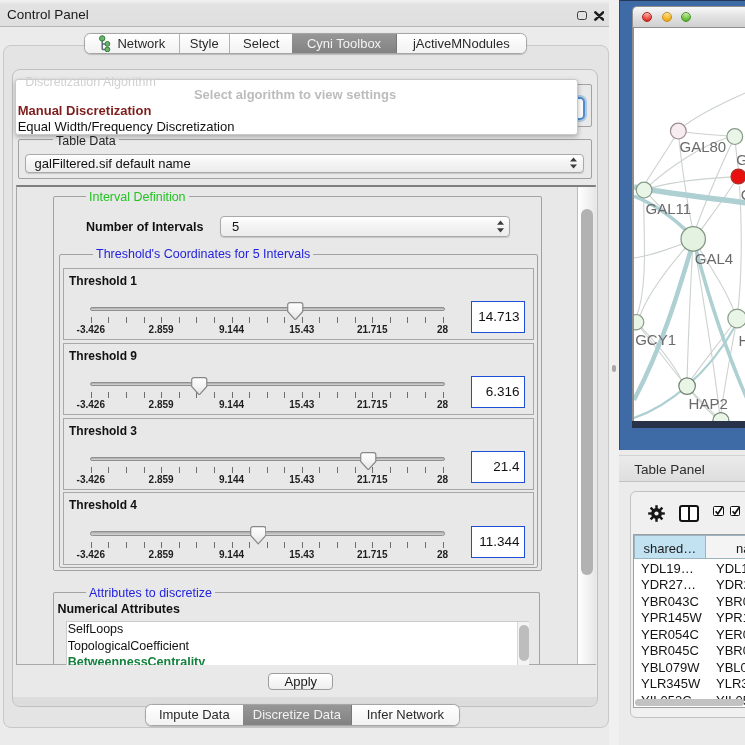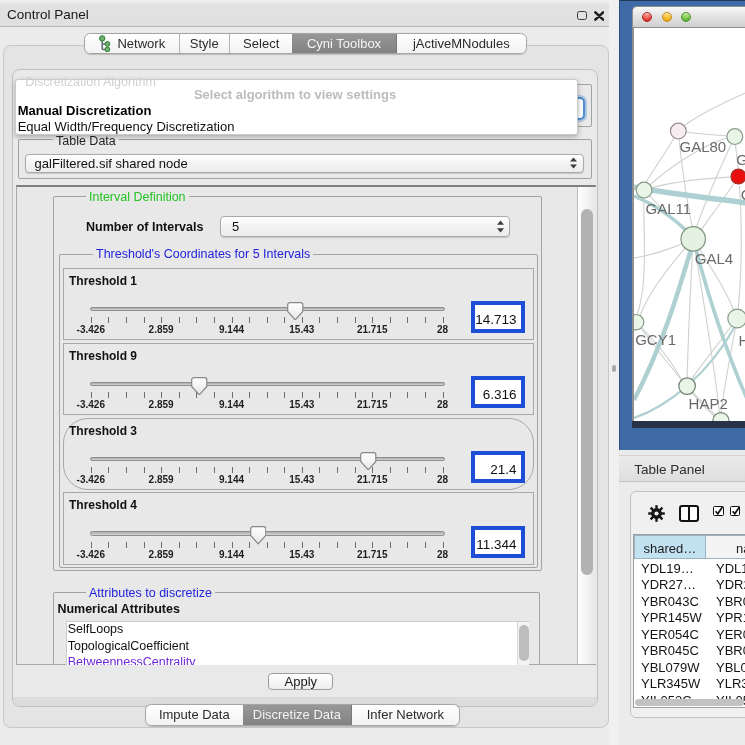--- a/index.html
+++ b/index.html
@@ -10,21 +10,21 @@
 .gtitle { position:absolute; background:#e9e9e9; padding:0 3px; white-space:nowrap;margin-left:28px; }
 .aquacombo { position:absolute; background:linear-gradient(180deg,#ffffff 0%,#f4f4f4 45%,#ececec 100%);
   border:1px solid #a9a9a9; border-radius:4px; box-shadow:0 1px 1px rgba(0,0,0,0.15); }
 .arrows { position:absolute; width:9px; }
 .tabseg { height:100%; display:flex; align-items:center; justify-content:center;
   font-size:13px; color:#2a2a2a; background:linear-gradient(180deg,#ffffff,#f2f2f2);
   border-right:1px solid #b3b3b3; padding:0 11px; }
 .tabseg.sel { background:linear-gradient(180deg,#979797,#828282); color:#f3f3f3; border-right:1px solid #787878;}
 .tick { position:absolute; width:1px; height:6px; background:#6e6e6e; }
 .slbl { position:absolute; width:60px; text-align:center; font-size:10px; font-weight:bold; color:#1d1d1d; }
-.vbox { position:absolute; width:54.8px; height:32.2px; background:#ffffff; border:4px solid #1d4ed8;
+.vbox { position:absolute; width:54.8px; height:32.2px; background:#ffffff; border:1px solid #1d4ed8;
   font-size:13.5px; color:#111; text-align:right; padding:7px 5px 0 0; }
 .thpanel { position:absolute; left:63px; width:470.5px; height:72.4px; border:1px solid #a8a8a8; }
 .thlabel { position:absolute; left:5px; top:5px; font-size:12px; font-weight:bold; color:#111; }
 .track { position:absolute; left:26px; top:38.0px; width:354.5px; height:4.4px; border-radius:2.3px;
   background:linear-gradient(180deg,#a9a9a9,#d6d6d6); border:1px solid #8f8f8f; }
 </style></head><body>
 
 <div class="a" style="left:0;top:0;width:617px;height:27px;background:linear-gradient(180deg,#f2f2f2 0%,#e2e2e2 18%,#dfdfdf 100%);border-bottom:1px solid #b6b6b6;"></div>
 <div class="txt" style="left:7px;top:7.2px;font-size:13.5px;color:#1a1a1a;">Control Panel</div>
 <div class="a" style="left:577px;top:10.5px;width:10px;height:9.5px;border:1.6px solid #3a3a3a;border-radius:2.5px;"></div>
@@ -45,21 +45,21 @@
 <div class="tabseg" style="width:50.4px;padding:0;">Style</div>
 <div class="tabseg" style="width:62.4px;padding:0;border-right:none;">Select</div>
 <div class="tabseg sel" style="width:104.3px;padding:0;">Cyni Toolbox</div>
 <div class="tabseg" style="width:129.3px;padding:0;border-right:none;">jActiveMNodules</div>
 </div>
 <div class="gbox" style="left:17.5px;top:83.5px;width:574.5px;height:43.2px;"></div>
 <div class="a" style="left:566px;top:97.3px;width:18.5px;height:22.8px;border-radius:5px;background:#fdfdfd;border:2px solid #4e8ccd;box-shadow:0 0 0 2px rgba(125,170,215,0.55);"></div>
 <div class="gbox" style="left:17.5px;top:138.9px;width:574.5px;height:40.3px;"></div>
 <div class="gtitle" style="left:25px;top:133.5px;font-size:12.5px;color:#242424;">Table Data</div>
 <div class="aquacombo" style="left:25.2px;top:153.6px;width:559.1px;height:19.6px;"></div>
-<div class="txt" style="left:34.6px;top:156.2px;font-size:13px;color:#111;">galFiltered.sif shared node</div>
+<div class="txt" style="left:34.6px;top:156.2px;font-size:13px;color:#111;">galFiltered.sif default name</div>
 <svg class="arrows" style="left:568.5px;top:157px;" height="12" viewBox="0 0 9 12">
     <path d="M4.5,0.5 L8,4.4 H1 Z" fill="#3c3c3c"></path>
     <path d="M4.5,11.5 L8,7.6 H1 Z" fill="#3c3c3c"></path>
   </svg>
 <div class="a" style="left:16px;top:185.3px;width:580px;height:479.7px;background:#e8e8e8;border:1px solid #a8a8a8;border-top:2px solid #7f7f7f;"></div>
 <div class="a" style="left:577px;top:187.3px;width:18.5px;height:476.5px;background:linear-gradient(90deg,#ffffff,#f1f1f1 60%,#e6e6e6);border-left:1px solid #bcbcbc;"></div>
 <div class="a" style="left:580.8px;top:208.5px;width:11.8px;height:366px;background:#b2b2b2;border-radius:6px;"></div>
 <div class="gbox" style="left:52.5px;top:196px;width:489.5px;height:375.3px;"></div>
 <div class="gtitle" style="left:58px;top:189.5px;font-size:12.5px;color:#22c322;background:#e8e8e8;">Interval Definition</div>
 <div class="txt" style="left:86px;top:219.8px;font-size:12.5px;font-weight:bold;color:#111;">Number of Intervals</div>
@@ -143,21 +143,21 @@
 <div class="slbl" style="left:60.8px;top:399.4px;">-3.426</div>
 <div class="slbl" style="left:131.1px;top:399.4px;">2.859</div>
 <div class="slbl" style="left:201.5px;top:399.4px;">9.144</div>
 <div class="slbl" style="left:271.8px;top:399.4px;">15.43</div>
 <div class="slbl" style="left:342.2px;top:399.4px;">21.715</div>
 <div class="slbl" style="left:412.5px;top:399.4px;">28</div>
 <svg class="a" style="left:191.2px;top:376.6px;" width="16.5" height="18.8" viewBox="0 0 16.5 18.8">
     <path d="M2.8,0.7 h10.9 a2.1,2.1 0 0 1 2.1,2.1 v6.6 L8.25,17.9 L0.7,9.4 v-6.6 a2.1,2.1 0 0 1 2.1,-2.1 z" fill="url(#thg)" stroke="#878787" stroke-width="1.2"></path>
   </svg>
 <div class="vbox" style="left:470.7px;top:376.2px;">6.316</div>
-<div class="thpanel" style="top:417.5px;border-radius:25px;">
+<div class="thpanel" style="top:417.5px;">
 <div class="thlabel">Threshold 3</div>
 <div class="track"></div>
 </div>
 <div class="tick" style="left:90.8px;top:466.7px;"></div>
 <div class="tick" style="left:108.4px;top:466.7px;"></div>
 <div class="tick" style="left:126.0px;top:466.7px;"></div>
 <div class="tick" style="left:143.6px;top:466.7px;"></div>
 <div class="tick" style="left:161.1px;top:466.7px;"></div>
 <div class="tick" style="left:178.7px;top:466.7px;"></div>
 <div class="tick" style="left:196.3px;top:466.7px;"></div>
@@ -220,21 +220,21 @@
     <path d="M2.8,0.7 h10.9 a2.1,2.1 0 0 1 2.1,2.1 v6.6 L8.25,17.9 L0.7,9.4 v-6.6 a2.1,2.1 0 0 1 2.1,-2.1 z" fill="url(#thg)" stroke="#878787" stroke-width="1.2"></path>
   </svg>
 <div class="vbox" style="left:470.7px;top:526.0px;">11.344</div>
 <div class="gbox" style="left:52.6px;top:592px;width:487.4px;height:72.8px;border-bottom:none;"></div>
 <div class="gtitle" style="left:58px;top:585.8px;font-size:12.5px;color:#2222dd;background:#e8e8e8;">Attributes to discretize</div>
 <div class="txt" style="left:57.4px;top:601.5px;font-size:12.5px;font-weight:bold;color:#111;">Numerical Attributes</div>
 <div class="a" style="left:65.7px;top:621.3px;width:463.5px;height:43.5px;background:#ffffff;border:1px solid #cccccc;border-bottom:none;overflow:hidden;z-index:5;"></div>
 <div class="a" style="left:65.7px;top:621.3px;width:450px;height:43.5px;overflow:hidden;z-index:6;">
 <div class="txt" style="left:2px;top:0.6px;font-size:12.5px;color:#111;">SelfLoops</div>
 <div class="txt" style="left:2px;top:17.4px;font-size:12.5px;color:#111;">TopologicalCoefficient</div>
-<div class="txt" style="left:2px;top:34.2px;font-size:12.5px;color:#6d28d9;">BetweennessCentrality</div>
+<div class="txt" style="left:2px;top:34.2px;font-size:12.5px;color:#15803d;font-weight:bold;">BetweennessCentrality</div>
 </div>
 <div class="a" style="left:516.5px;top:622.3px;width:12.8px;height:42.5px;background:#f4f4f4;border-left:1px solid #d8d8d8;z-index:6;"></div>
 <div class="a" style="left:518.5px;top:624.5px;width:10px;height:36.5px;background:#bdbdbd;border-radius:5px;z-index:7;"></div>
 <div class="a" style="left:13px;top:696.6px;width:584px;height:9.9px;background:#dcdcdc;border-radius:0 0 7px 7px;"></div>
 <div class="a" style="left:268.3px;top:672.6px;width:65px;height:17.4px;background:linear-gradient(180deg,#ffffff,#eeeeee);border:1px solid #9d9d9d;border-radius:4px;z-index:8;font-size:13px;color:#191919;text-align:center;padding-top:0.5px;">Apply</div>
 <div class="a" style="left:144.9px;top:704px;height:21.5px;display:flex;border:1px solid #a5a5a5;border-radius:6.5px;overflow:hidden;box-shadow:0 0.5px 1px rgba(0,0,0,0.18);z-index:9;">
 <div class="tabseg" style="width:96.8px;padding:0;border-right:none;">Impute Data</div>
 <div class="tabseg sel" style="width:109.3px;padding:0;">Discretize Data</div>
 <div class="tabseg" style="width:106.8px;padding:0;border-right:none;">Infer Network</div>
 </div>
@@ -339,13 +339,13 @@
 <div class="txt" style="left:641px;top:659.5px;font-size:13px;color:#141414;">YBL079W</div>
 <div class="txt" style="left:716px;top:659.5px;font-size:13px;color:#141414;width:29px;overflow:hidden;">YBL07</div>
 <div class="txt" style="left:641px;top:676.0px;font-size:13px;color:#141414;">YLR345W</div>
 <div class="txt" style="left:716px;top:676.0px;font-size:13px;color:#141414;width:29px;overflow:hidden;">YLR34</div>
 <div class="txt" style="left:641px;top:692.5px;font-size:13px;color:#141414;">YIL053C</div>
 <div class="txt" style="left:716px;top:692.5px;font-size:13px;color:#141414;width:29px;overflow:hidden;">YIL05</div>
 <div class="a" style="left:635.2px;top:698.9px;width:108.4px;height:7.3px;background:#c2c2c2;border-radius:3.6px;"></div>
 <div class="a" style="left:15.2px;top:79px;width:562.8px;height:55.8px;background:#ffffff;border:1px solid #c9c9c9;border-radius:3px;box-shadow:0 2px 5px rgba(0,0,0,0.28);z-index:20;"></div>
 <div class="txt" style="left:25.2px;top:75.3px;font-size:12.5px;font-weight:500;color:#d0d0d0;z-index:21;">Discretization Algorithm</div>
 <div class="txt" style="left:193.9px;top:86.8px;font-size:13px;font-weight:bold;color:#bcbcbc;z-index:21;">Select algorithm to view settings</div>
-<div class="txt" style="left:17.7px;top:103.3px;font-size:13px;font-weight:bold;color:#000000;z-index:21;">Manual Discretization</div>
+<div class="txt" style="left:17.7px;top:103.3px;font-size:13px;font-weight:bold;color:#7f1d1d;z-index:21;">Manual Discretization</div>
 <div class="txt" style="left:17.7px;top:119.4px;font-size:13px;color:#101010;z-index:21;">Equal Width/Frequency Discretization</div>
 </body></html>

